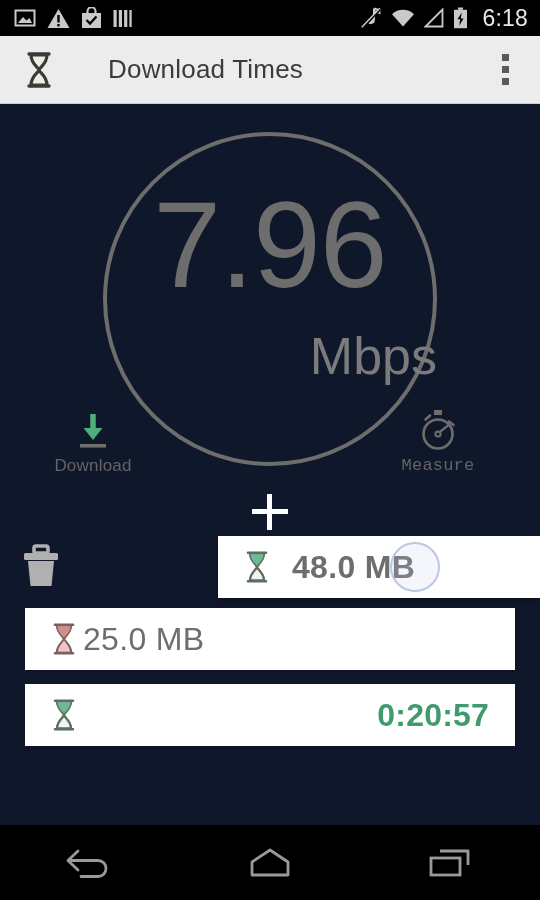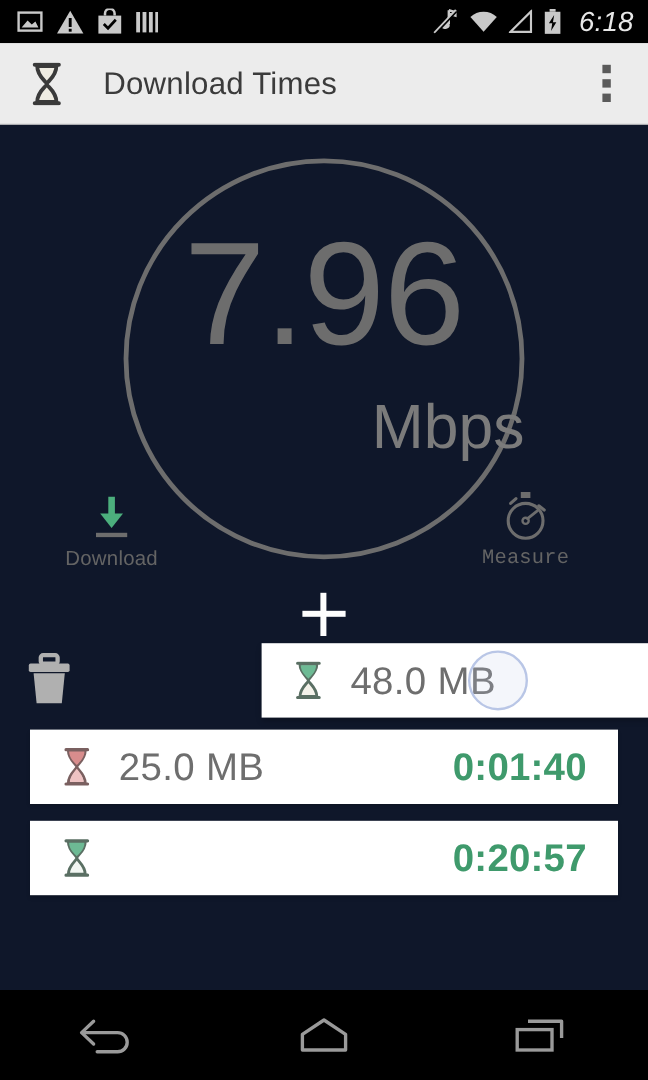--- a/index.html
+++ b/index.html
@@ -15,28 +15,29 @@
   #status-bar{
     position:absolute; left:0; top:0; width:540px; height:36px;
     background:#000; display:flex; align-items:center;
     padding:0 12px 0 14px;
   }
   #status-left{ display:flex; align-items:center; gap:11px; }
   #status-right{ margin-left:auto; display:flex; align-items:center; gap:9px; }
   .sbicon{ display:block; }
   #clock{
     color:#e8e8e8; font-size:23px; letter-spacing:0.2px;
-    margin-left:5px; line-height:1; font-family:"Liberation Sans", sans-serif;font-style:italic;
+    margin-left:5px; line-height:1; font-family:"Liberation Sans", sans-serif;
   }
 
   
   #app-bar{
     position:absolute; left:0; top:36px; width:540px; height:68px;
     background:#ececec; display:flex; align-items:center;
     border-bottom:1px solid #cfcfcf;
+    gap:22px;
   }
   #app-icon{ margin-left:22px; width:34px; height:36px; }
   #app-title{
     margin-left:30px; font-size:26px; color:#3b3b3b; letter-spacing:0.2px;
   }
   #overflow-menu{
     margin-left:auto; margin-right:22px;
     width:26px; height:40px; display:flex; flex-direction:column;
     align-items:center; justify-content:center; gap:5px; cursor:pointer;
   }
@@ -93,40 +94,40 @@
   }
 
   
   #dragged-item{
     position:absolute; left:218px; top:432px; width:322px; height:62px;
     background:#fff; display:flex; align-items:center;
     box-shadow:0 3px 5px rgba(0,0,0,0.22);
   }
   #dragged-item .hg{ margin-left:26px; }
   #dragged-item .size{
-    margin-left:22px; font-size:32px; color:#6e6e6e; font-weight:400;
+    margin-left:22px; font-size:32px; color:#6e6e6e; font-weight:700;
     letter-spacing:0.3px;
   }
   #touch-ripple{
     position:absolute; left:390px; top:438px; width:50px; height:50px;
     border:2px solid #b9c6e6; border-radius:50%;
     background:rgba(195,205,235,0.18);
   }
 
   
   #entry-list{ position:absolute; left:0; top:504px; width:540px; }
   .entry-row{
     position:relative; margin:0 25px 14px 25px; height:62px; background:#fff;
     display:flex; align-items:center;
     box-shadow:0 2px 3px rgba(0,0,0,0.18);
     cursor:pointer;
   }
   .entry-row .hg{ margin-left:26px; }
   .entry-size{
-    margin-left:22px; font-size:32px; color:#6e6e6e; font-weight:300;
+    margin-left:6px; font-size:32px; color:#6e6e6e; font-weight:300;
     letter-spacing:0.3px;
   }
   .entry-time{
     margin-left:auto; margin-right:26px;
     font-size:32px; font-weight:bold; color:#3f9a6c; letter-spacing:0.2px;
   }
 
   
   #nav-bar{
     position:absolute; left:0; top:825px; width:540px; height:75px;
@@ -252,21 +253,20 @@
   <div id="entry-list">
 
     <div class="entry-row">
       <svg class="hg" width="26" height="32" viewBox="0 0 26 32">
         <path d="M4 1.7 H22 M4 30.3 H22" stroke="#7a6060" stroke-width="2.6" stroke-linecap="round"></path>
         <path d="M6 2.6 C6 10 13 14 13 16 C13 18 6 22 6 29.4 L20 29.4 C20 22 13 18 13 16 C13 14 20 10 20 2.6 Z" fill="#f7eeee" stroke="#7a6060" stroke-width="2.4" stroke-linejoin="round"></path>
         <path d="M6.6 3.3 H19.4 C19.4 9 14.6 12.6 13 14.6 C11.4 12.6 6.6 9 6.6 3.3 Z" fill="#d88d8d"></path>
         <path d="M13 17.6 C14.6 19.8 18.4 23.6 18.8 28.6 H7.2 C7.6 23.6 11.4 19.8 13 17.6 Z" fill="#eec3c3"></path>
       </svg>
       <div class="entry-size">25.0 MB</div>
-      <div class="entry-time">0:01:40</div>
     </div>
 
     <div class="entry-row">
       <svg class="hg" width="26" height="32" viewBox="0 0 26 32">
         <path d="M4 1.7 H22 M4 30.3 H22" stroke="#5a6f63" stroke-width="2.6" stroke-linecap="round"></path>
         <path d="M6 2.6 C6 10 13 14 13 16 C13 18 6 22 6 29.4 L20 29.4 C20 22 13 18 13 16 C13 14 20 10 20 2.6 Z" fill="#f2f6f2" stroke="#5a6f63" stroke-width="2.4" stroke-linejoin="round"></path>
         <path d="M6.6 3.3 H19.4 C19.4 9 14.6 12.6 13 14.6 C11.4 12.6 6.6 9 6.6 3.3 Z" fill="#6dba94"></path>
       </svg>
       <div class="entry-time">0:20:57</div>
     </div>

